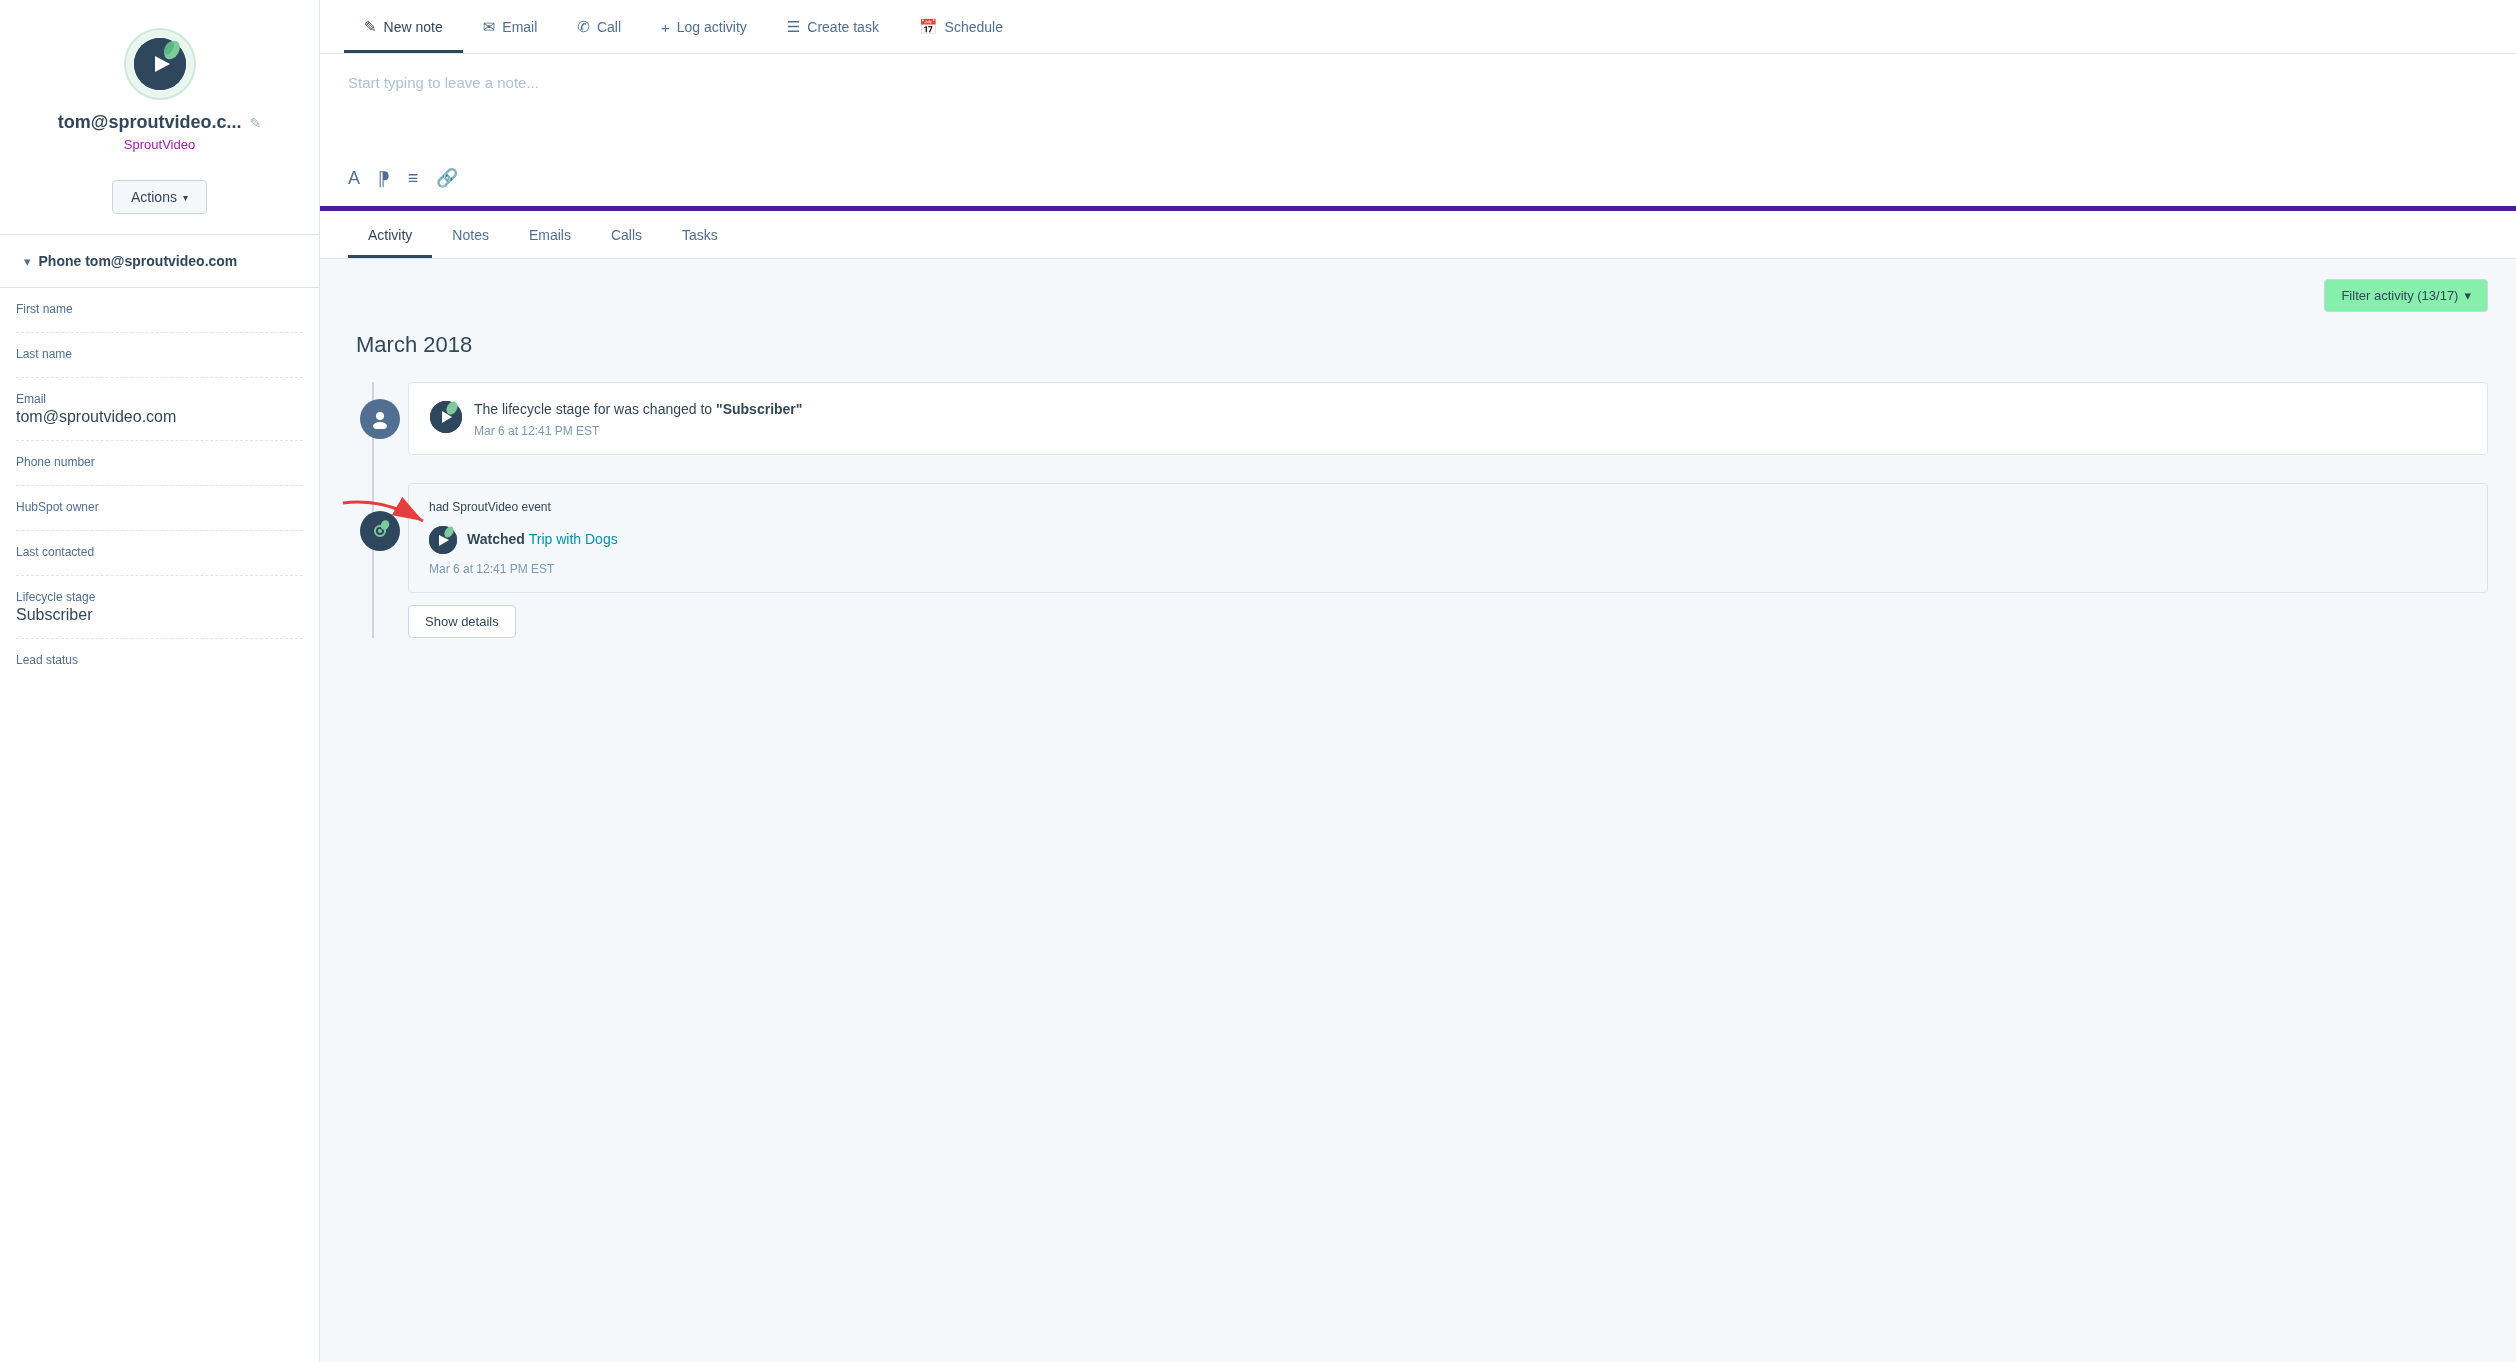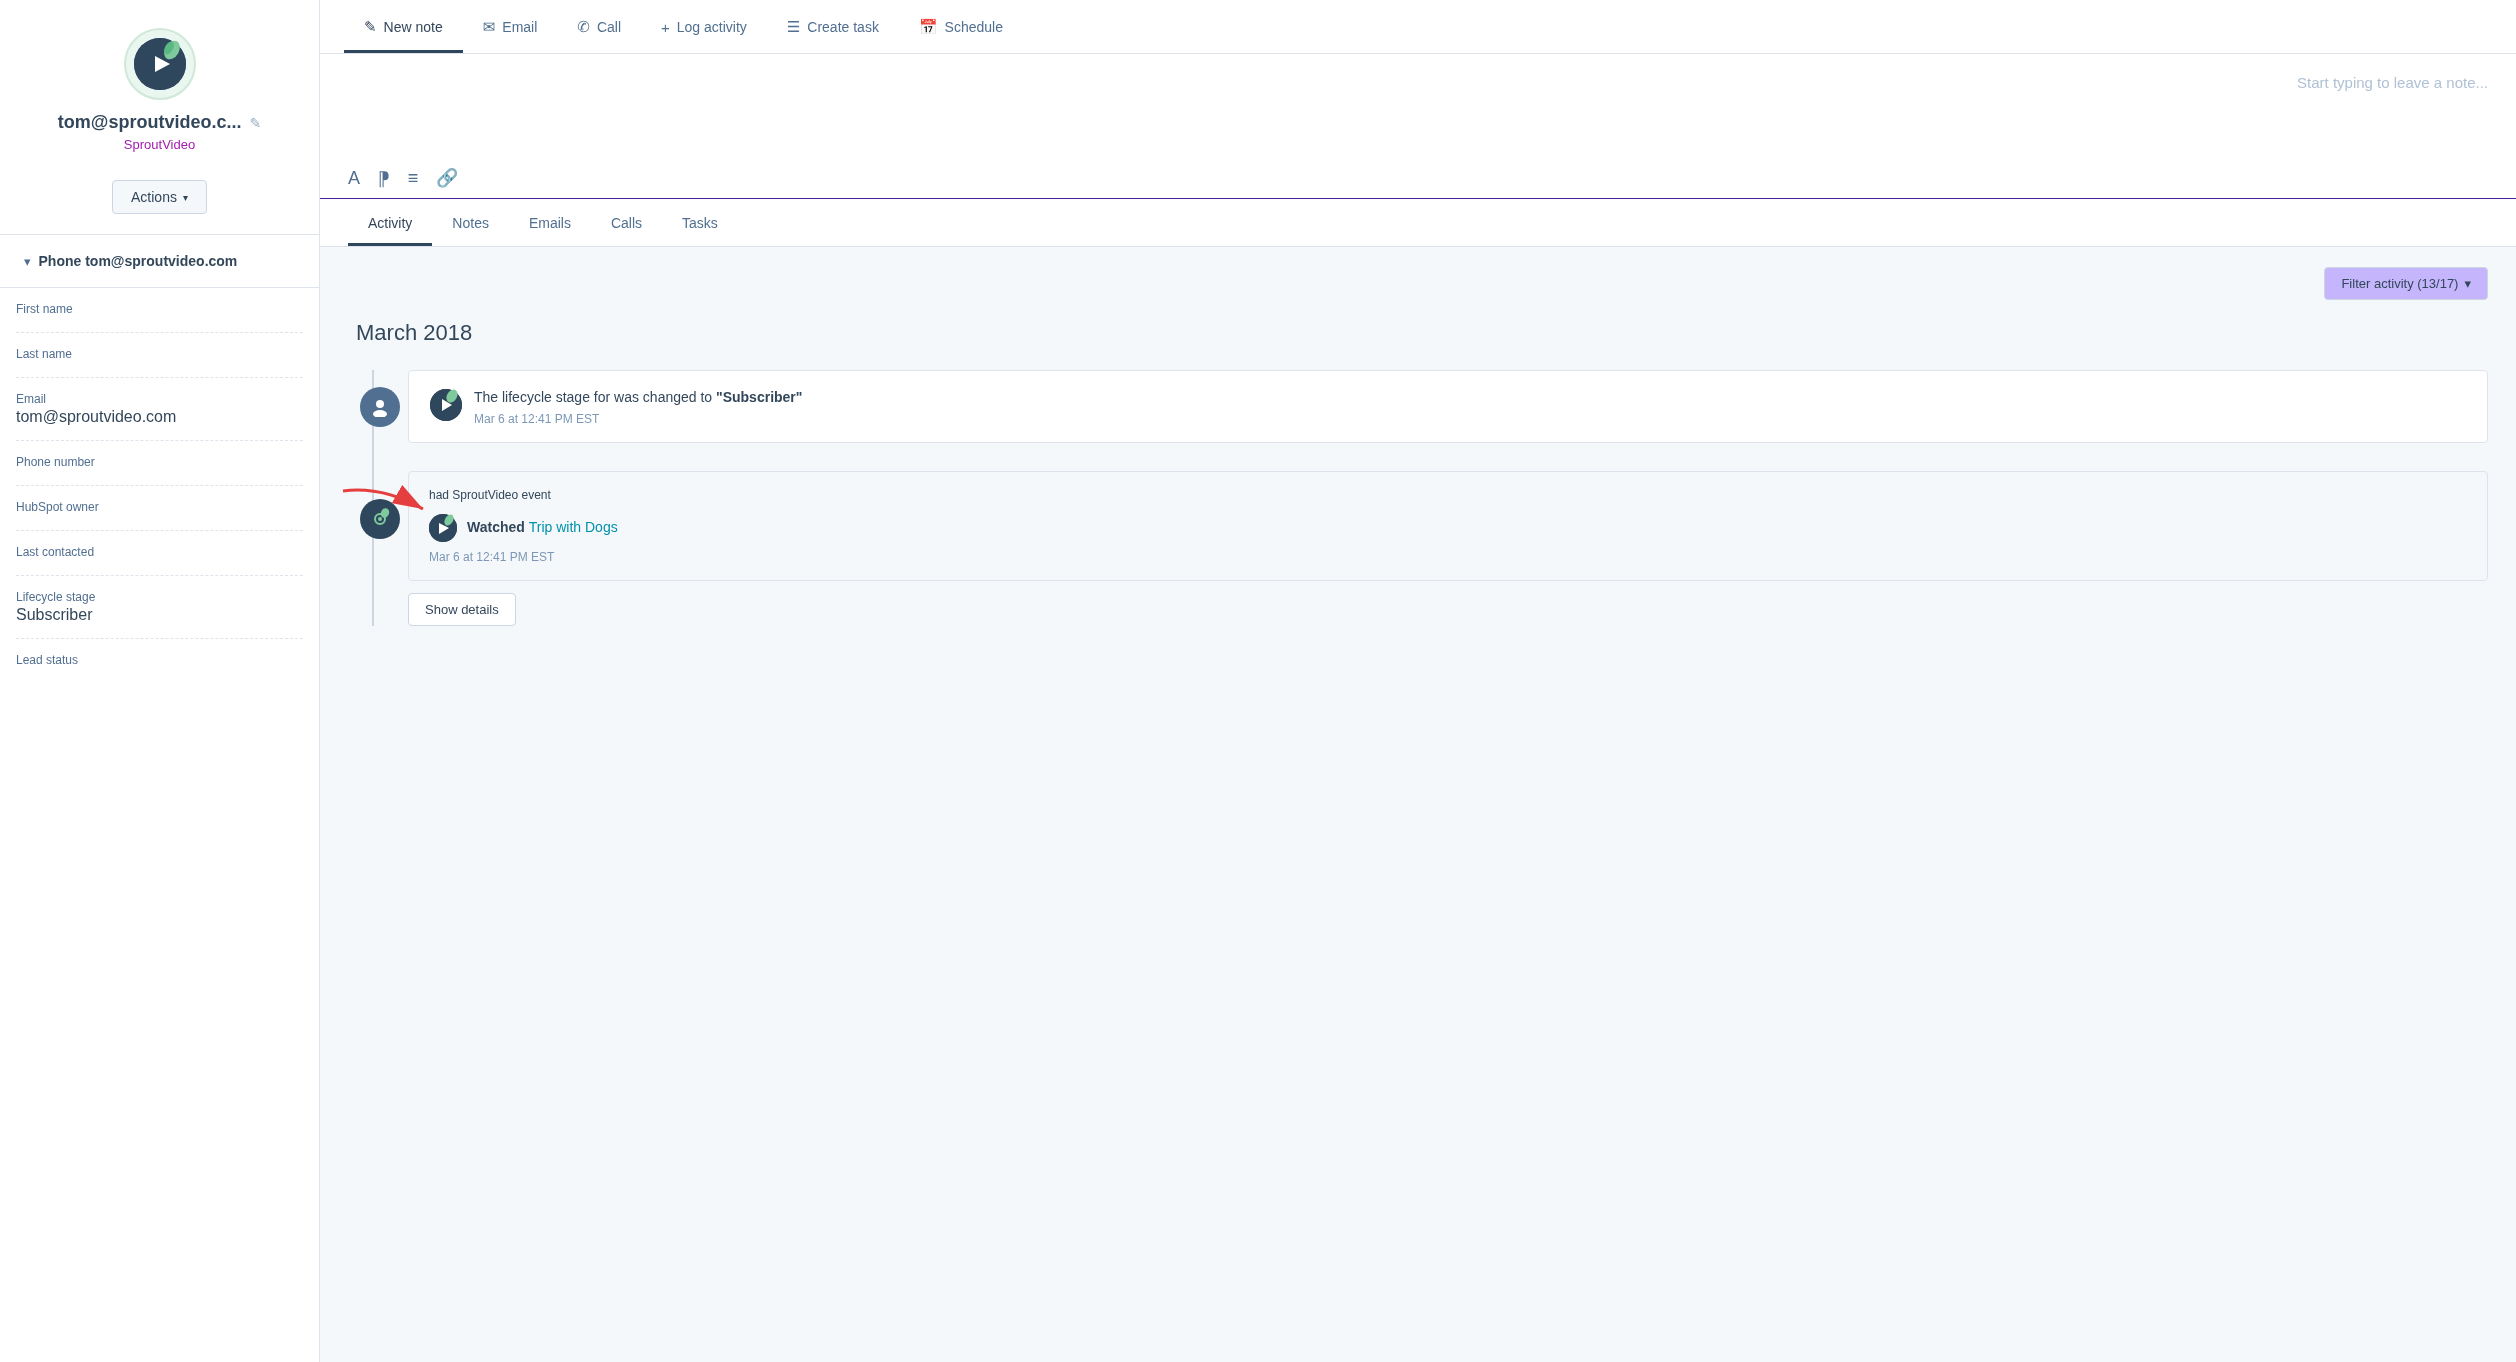--- a/index.html
+++ b/index.html
@@ -165,23 +165,22 @@
     .action-tab.active {
       color: #33475b;
       border-bottom: 3px solid #2e475d;
     }
     .action-tab .tab-icon {
       font-size: 15px;
     }
 
     
     .note-editor {
-      padding: 20px 28px 8px;
-      border-bottom: 1px solid #4c1d95;
-      text-align: right;
+      padding: 20px 28px 16px;
+      border-bottom: 5px solid #4c1d95;
     }
     .note-placeholder {
       font-size: 15px;
       color: #b0c1d4;
       min-height: 80px;
       cursor: text;
     }
     .note-toolbar {
       display: flex;
       gap: 18px;
@@ -225,21 +224,21 @@
     .filter-row {
       display: flex;
       justify-content: flex-end;
       margin-bottom: 20px;
     }
     .filter-btn {
       display: flex;
       align-items: center;
       gap: 6px;
       padding: 8px 16px;
-      background: #c4b5fd;
+      background: #86efac;
       border: 1px solid #cbd6e2;
       border-radius: 4px;
       font-size: 13px;
       color: #33475b;
       cursor: pointer;
       font-weight: 500;
     }
 
     .month-label {
       font-size: 22px;

